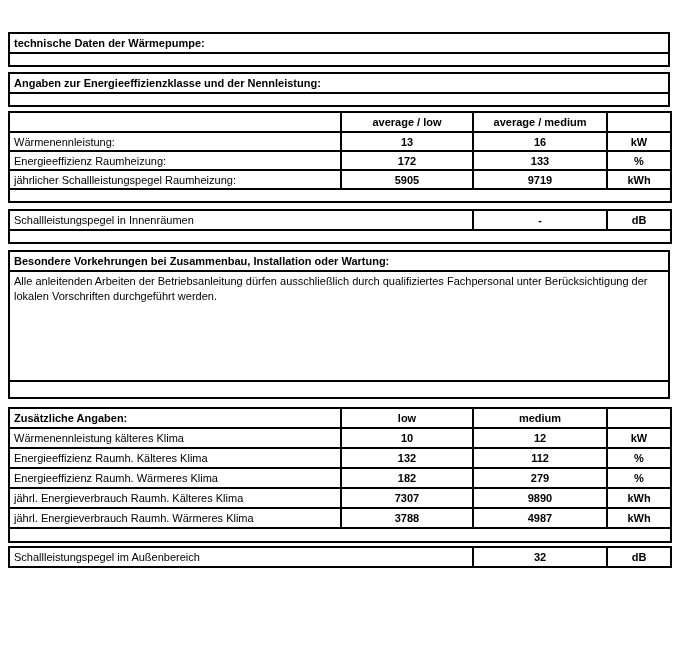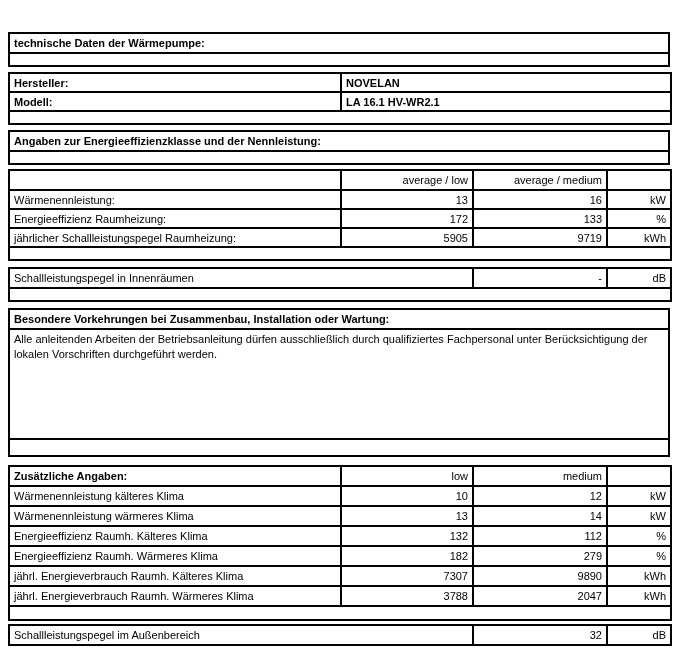--- a/index.html
+++ b/index.html
@@ -28,21 +28,21 @@
   }
   td {
     border: 2px solid #000000;
     padding: 0 4px;
     vertical-align: middle;
     overflow: hidden;
     white-space: nowrap;
     background: #ffffff;
   }
   .bold { font-weight: bold; }
-  .center { text-align: right; }
+  .center { text-align: center; font-weight: bold; }
   .left { text-align: left; }
 
   
   tr.h-title  td { height: 18px; }
   tr.h-empty  td { height: 11px; }
   tr.h-data   td { height: 17px; }
   tr.h-head   td { height: 18px; }
   tr.h-data7  td { height: 18px; }
   tr.h-empty7 td { height: 12px; }
   tr.h-text   td {
@@ -70,39 +70,20 @@
     <tbody>
         <tr class="h-title">
       <td class="bold left">technische Daten der Wärmepumpe:</td>
     </tr>
     <tr class="h-empty">
       <td></td>
     </tr>
   </tbody>
     </table>
 
-  <table class="gap5">
-    <colgroup>
-        <col style="width:332px">
-        <col style="width:330px">
-      </colgroup>
-    <tbody>
-        <tr class="h-data">
-      <td class="bold left">Hersteller:</td>
-      <td class="bold left">NOVELAN</td>
-    </tr>
-    <tr class="h-data">
-      <td class="bold left">Modell:</td>
-      <td class="bold left">LA 16.1 HV-WR2.1</td>
-    </tr>
-    <tr class="h-empty">
-      <td colspan="2"></td>
-    </tr>
-  </tbody>
-    </table>
 
   <table class="gap5">
     <tbody>
         <tr class="h-title">
       <td class="bold left">Angaben zur Energieeffizienzklasse und der Nennleistung:</td>
     </tr>
     <tr class="h-empty">
       <td></td>
     </tr>
   </tbody>
@@ -192,47 +173,41 @@
       <td class="center">medium</td>
       <td></td>
     </tr>
     <tr class="h-data7">
       <td class="left">Wärmenennleistung kälteres Klima</td>
       <td class="center">10</td>
       <td class="center">12</td>
       <td class="center">kW</td>
     </tr>
     <tr class="h-data7">
-      <td class="left">Wärmenennleistung wärmeres Klima</td>
-      <td class="center">13</td>
-      <td class="center">14</td>
-      <td class="center">kW</td>
-    </tr>
-    <tr class="h-data7">
       <td class="left">Energieeffizienz Raumh. Kälteres Klima</td>
       <td class="center">132</td>
       <td class="center">112</td>
       <td class="center">%</td>
     </tr>
     <tr class="h-data7">
       <td class="left">Energieeffizienz Raumh. Wärmeres Klima</td>
       <td class="center">182</td>
       <td class="center">279</td>
       <td class="center">%</td>
     </tr>
     <tr class="h-data7">
       <td class="left">jährl. Energieverbrauch Raumh. Kälteres Klima</td>
       <td class="center">7307</td>
       <td class="center">9890</td>
       <td class="center">kWh</td>
     </tr>
     <tr class="h-data7">
       <td class="left">jährl. Energieverbrauch Raumh. Wärmeres Klima</td>
       <td class="center">3788</td>
-      <td class="center">2047</td>
+      <td class="center">4987</td>
       <td class="center">kWh</td>
     </tr>
     <tr class="h-empty7">
       <td colspan="4"></td>
     </tr>
   </tbody>
     </table>
 
   <table class="gap3">
     <colgroup>

